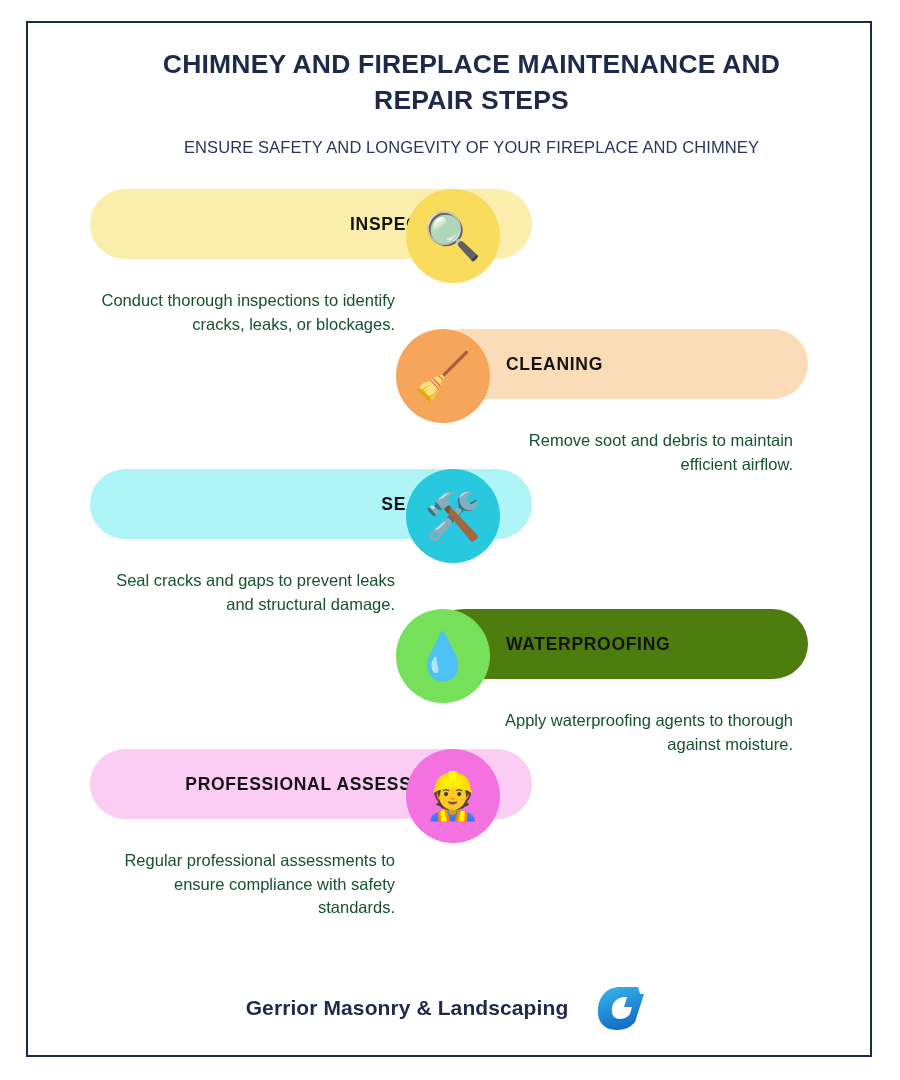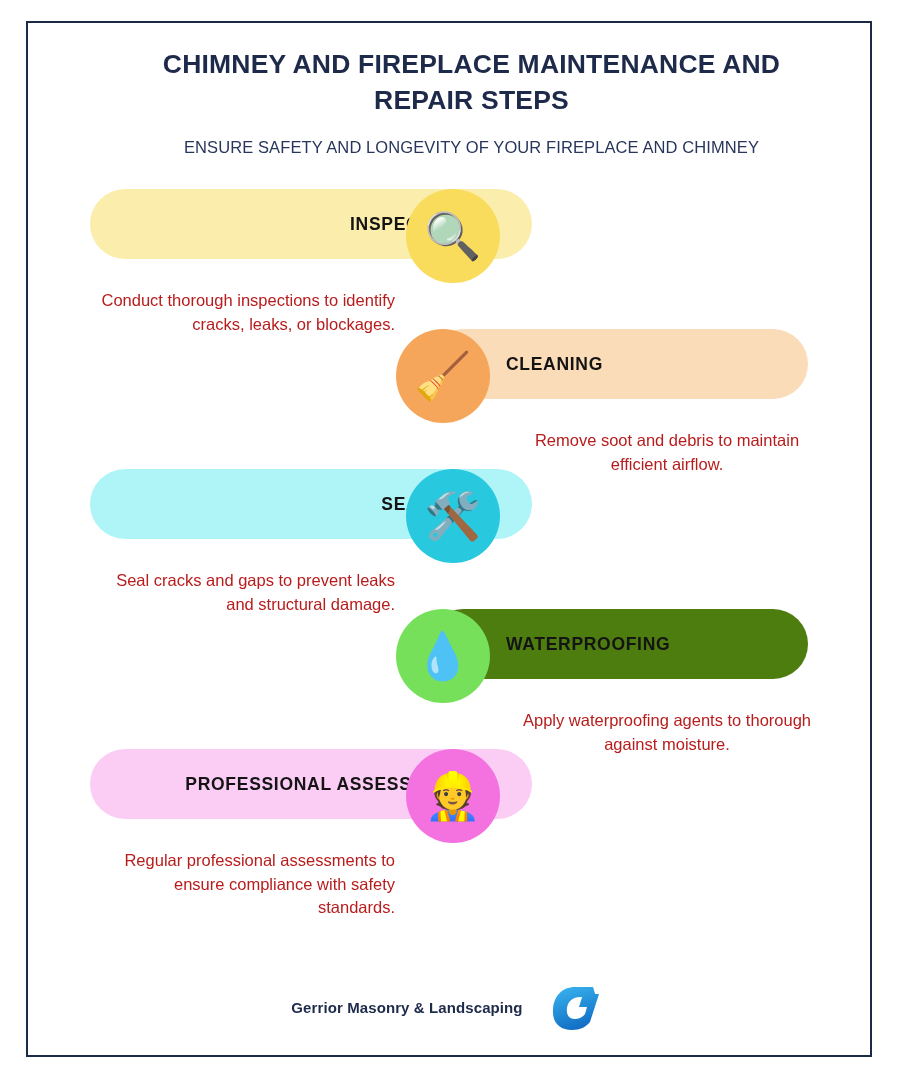--- a/index.html
+++ b/index.html
@@ -91,21 +91,21 @@
     align-items: center;
     justify-content: center;
     font-size: 46px;
     line-height: 1;
   }
 
   .desc {
     position: absolute;
     font-size: 16.5px;
     line-height: 1.42;
-    color: #b91c1c;
+    color: #14532d;
     width: 295px;
   }
 
   
   .step.right .pill {
     left: 62px;
     right: 338px;
     padding-right: 68px;
     justify-content: flex-end;
   }
@@ -123,42 +123,42 @@
     left: 400px;
     right: 62px;
     padding-left: 78px;
     justify-content: flex-start;
     text-align: right;
   }
   .step.left .circle {
     left: 368px;
   }
   .step.left .desc {
-    left: 494px;
+    left: 475px;
     top: 100px;
-    text-align: center;
+    text-align: right;
     width: 290px;
   }
 
   
   .footer {
     position: absolute;
     left: 0;
     bottom: 22px;
     width: 100%;
     display: flex;
     align-items: center;
     justify-content: center;
     gap: 26px;
   }
   .footer-text {
     text-align: center;
   }
   .footer-company {
-    font-size: 15px;
+    font-size: 21px;
     font-weight: 700;
     color: #1e2a4a;
     letter-spacing: 0.1px;
     line-height: 1.45;
   }
   .footer-url {
     font-size: 16px;
     font-weight: 400;
     color: #28365c;
     letter-spacing: 0.1px;

